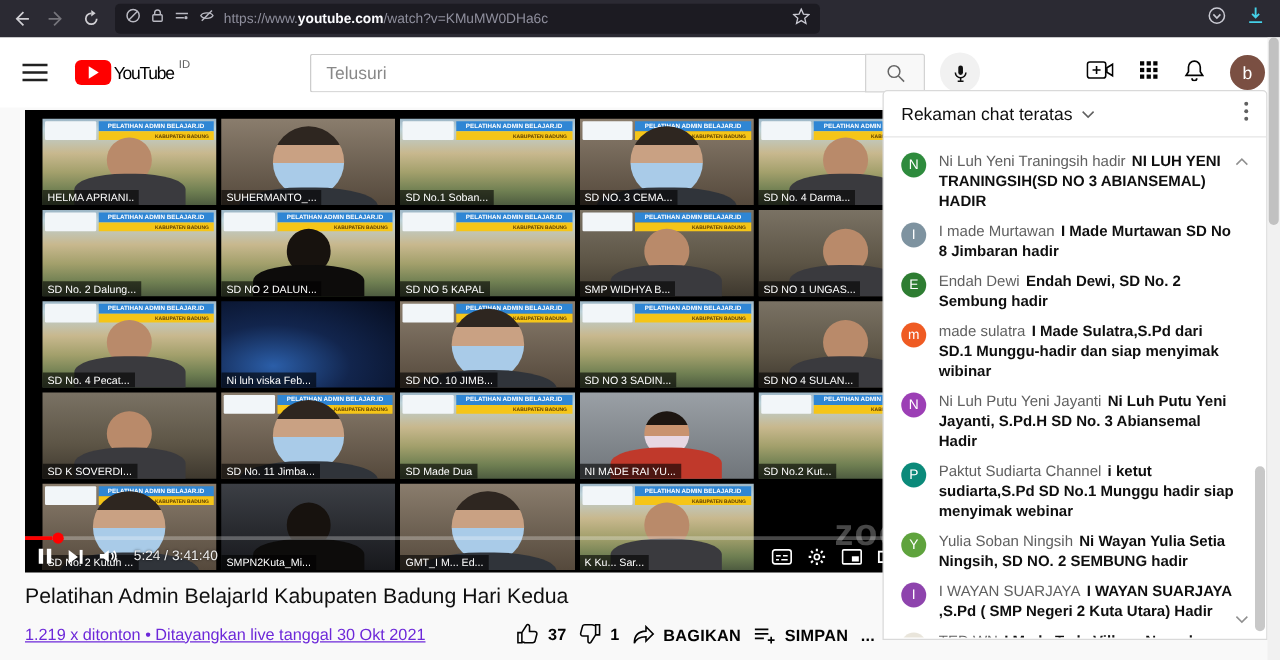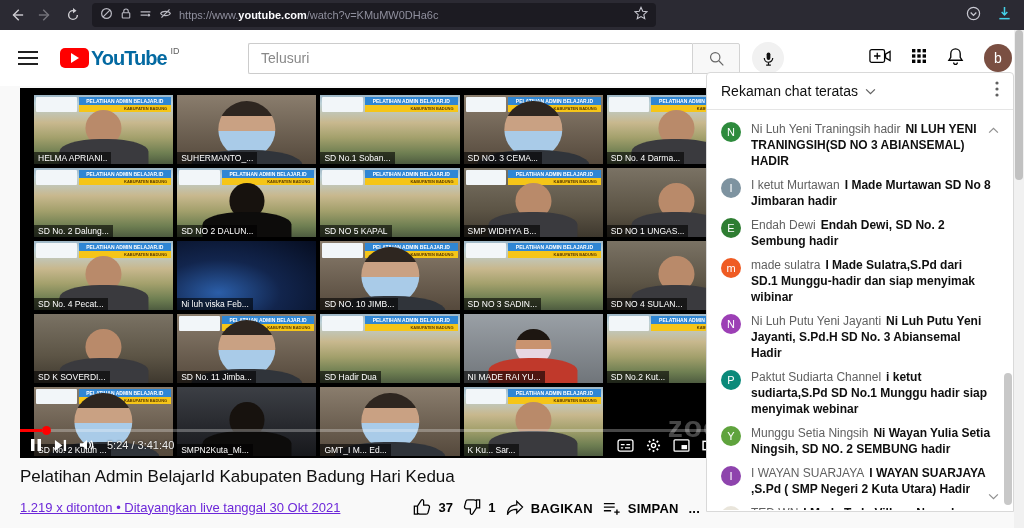--- a/index.html
+++ b/index.html
@@ -14,21 +14,21 @@
   .url-text b { color:#fbfbfe; font-weight:bold; }
   .chrome-right { display:flex; align-items:center; gap:16px; margin-left:auto; padding-right:12px; }
 
   
   .yt-header { position:absolute; left:0; top:30px; width:1024px; height:56px; background:#ffffff; display:flex; align-items:center; }
   .hamburger { width:20px; margin:0 22px 0 18px; cursor:pointer; }
   .hamburger div { height:2px; background:#212121; margin:4px 0; }
   .logo-wrap { display:flex; align-items:flex-start; gap:2px; }
   .logo-badge { width:29px; height:20px; background:#ff0000; border-radius:5px; display:flex; align-items:center; justify-content:center; }
   .logo-badge .tri { width:0; height:0; border-left:8px solid #fff; border-top:5px solid transparent; border-bottom:5px solid transparent; }
-  .logo-text { font-size:20px; font-weight:bold; color:#0369a1; letter-spacing:-1px; line-height:20px; }
+  .logo-text { font-size:14px; font-weight:normal; color:#000000; letter-spacing:-1px; line-height:20px; }
   .logo-country { font-size:9px; color:#606060; margin:-2px 0 0 2px; }
   .search-area { position:absolute; left:248px; top:12px; display:flex; align-items:center; }
   .search-input { width:444px; height:31px; border:1px solid #ccc; border-right:none; border-radius:2px 0 0 2px; padding:0 12px; font-size:14px; color:#111; outline:none; }
   .search-input::placeholder { color:#888; }
   .search-btn { width:48px; height:31px; background:#f8f8f8; border:1px solid #d3d3d3; border-radius:0 2px 2px 0; display:flex; align-items:center; justify-content:center; cursor:pointer; }
   .mic-btn { width:32px; height:32px; margin-left:12px; border-radius:50%; background:#f1f1f1; display:flex; align-items:center; justify-content:center; cursor:pointer; }
   .header-right { position:absolute; right:12px; top:14px; display:flex; align-items:center; gap:20px; }
   .avatar-btn { width:28px; height:28px; border-radius:50%; background:#7a4f42; color:#fff; font-size:14px; display:flex; align-items:center; justify-content:center; cursor:pointer; }
 
   
@@ -413,21 +413,21 @@
         <span class="tile-label">SD No. 11 Jimba...</span>
       </div>
       <div class="tile building">
         <div class="banner">
           <div class="logos"></div>
           <div class="strips">
             <div class="strip1">PELATIHAN ADMIN BELAJAR.ID</div>
             <div class="strip2">KABUPATEN BADUNG</div>
           </div>
         </div>
-        <span class="tile-label">SD Hadir Dua</span>
+        <span class="tile-label">SD Made Dua</span>
       </div>
       <div class="tile person-red">
         <div class="fig">
           <div class="head"></div>
           <div class="torso"></div>
         </div>
         <span class="tile-label">NI MADE RAI YU...</span>
       </div>
       <div class="tile building">
         <div class="banner">
@@ -610,41 +610,41 @@
       <svg width="11" height="7" viewBox="0 0 12 8">
           <path d="M1 1.5 L6 6.5 L11 1.5" fill="none" stroke="#909090" stroke-width="1.4"></path>
         </svg>
     </span>
   <div class="msg">
         <span class="avatar" style="background: rgb(46, 139, 61);">N</span>
         <p><span class="author">Ni Luh Yeni Traningsih hadir</span><span class="text">NI LUH YENI TRANINGSIH(SD NO 3 ABIANSEMAL) HADIR</span></p>
       </div>
       <div class="msg">
         <span class="avatar" style="background: rgb(126, 147, 160);">I</span>
-        <p><span class="author">I ketut Murtawan</span><span class="text">I Made Murtawan SD No 8 Jimbaran hadir</span></p>
+        <p><span class="author">I made Murtawan</span><span class="text">I Made Murtawan SD No 8 Jimbaran hadir</span></p>
       </div>
       <div class="msg">
         <span class="avatar" style="background: rgb(46, 125, 50);">E</span>
         <p><span class="author">Endah Dewi</span><span class="text">Endah Dewi, SD No. 2 Sembung hadir</span></p>
       </div>
       <div class="msg">
         <span class="avatar" style="background: rgb(239, 91, 35);">m</span>
         <p><span class="author">made sulatra</span><span class="text">I Made Sulatra,S.Pd dari SD.1 Munggu-hadir dan siap menyimak wibinar</span></p>
       </div>
       <div class="msg">
         <span class="avatar" style="background: rgb(156, 63, 181);">N</span>
         <p><span class="author">Ni Luh Putu Yeni Jayanti</span><span class="text">Ni Luh Putu Yeni Jayanti, S.Pd.H SD No. 3 Abiansemal Hadir</span></p>
       </div>
       <div class="msg">
         <span class="avatar" style="background: rgb(11, 138, 122);">P</span>
         <p><span class="author">Paktut Sudiarta Channel</span><span class="text">i ketut sudiarta,S.Pd SD No.1 Munggu hadir siap menyimak webinar</span></p>
       </div>
       <div class="msg">
         <span class="avatar" style="background: rgb(95, 163, 61);">Y</span>
-        <p><span class="author">Munggu Setia Ningsih</span><span class="text">Ni Wayan Yulia Setia Ningsih, SD NO. 2 SEMBUNG hadir</span></p>
+        <p><span class="author">Yulia Soban Ningsih</span><span class="text">Ni Wayan Yulia Setia Ningsih, SD NO. 2 SEMBUNG hadir</span></p>
       </div>
       <div class="msg">
         <span class="avatar" style="background: rgb(142, 68, 173);">I</span>
         <p><span class="author">I WAYAN SUARJAYA</span><span class="text">I WAYAN SUARJAYA ,S.Pd ( SMP Negeri 2 Kuta Utara) Hadir</span></p>
       </div>
       <div class="msg">
         <span class="avatar photo-light"></span>
         <p><span class="author">TED WN</span><span class="text">I Made Tedy Villyan Nugraha SMP 2 Kuta Utara Hadir</span></p>
       </div>
     </div>

